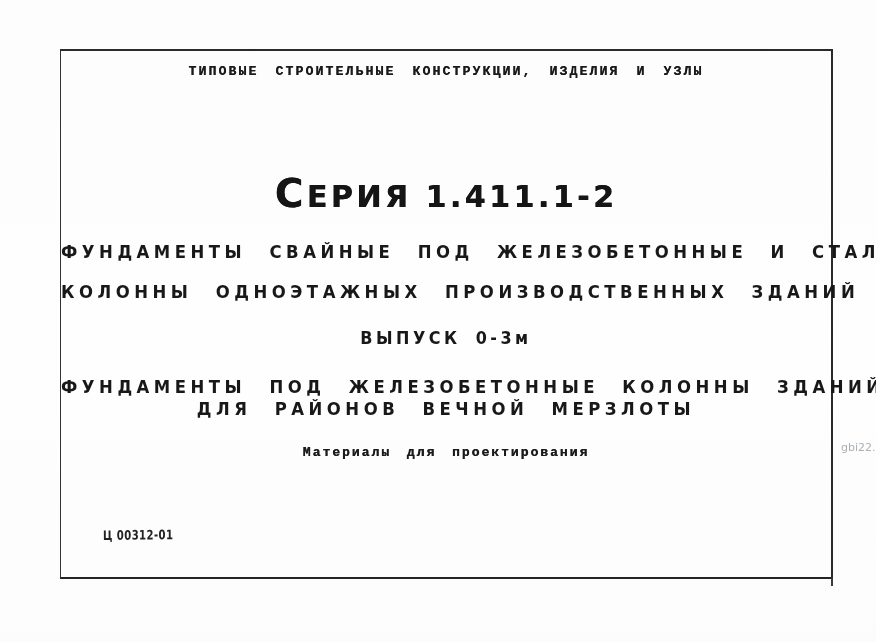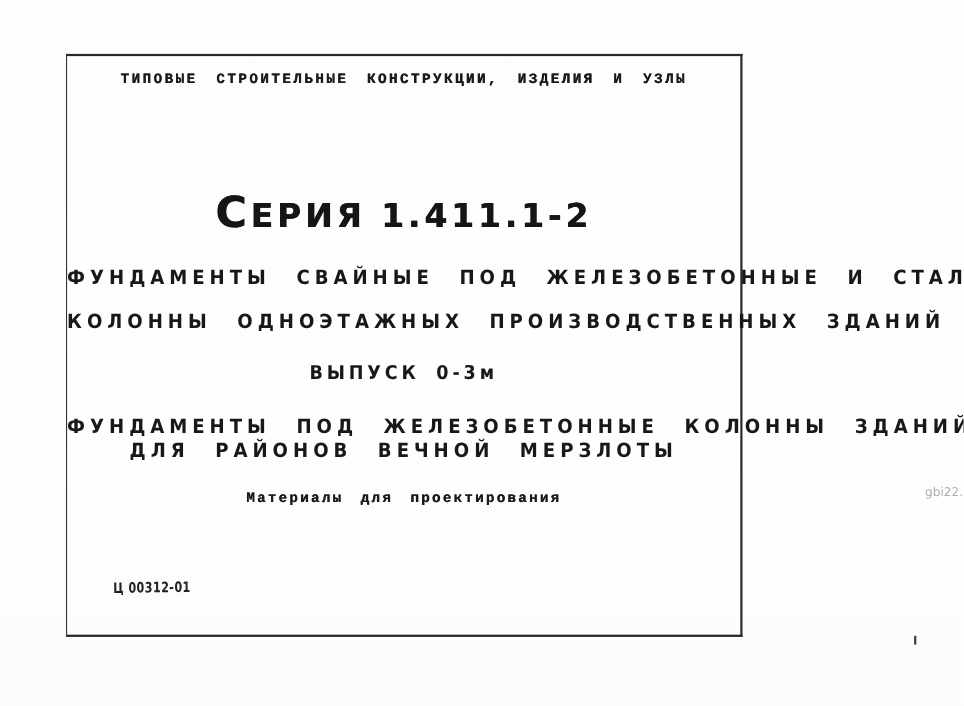--- a/index.html
+++ b/index.html
@@ -12,21 +12,21 @@
     font-family: "Liberation Sans", sans-serif;
     color: #1c1c1c;
   }
   .scan-page {
     position: absolute; inset: 0;
     background: linear-gradient(180deg, #fdfdfd 0%, #fefefe 60%, #fcfcfc 100%);
   }
   .doc-frame {
     position: absolute;
     left: 60px; top: 49px;
-    width: 615px; height: 530px;
+    width: 773px; height: 530px;
     border-top: 2px solid #2a2a2a;
     border-left: 1.5px solid #333;
     border-right: 2px solid #2a2a2a;
     border-bottom: 2px solid #242424;
     background: transparent;
   }
   .line {
     position: absolute;
     left: 0; width: 100%;
     text-align: center;

